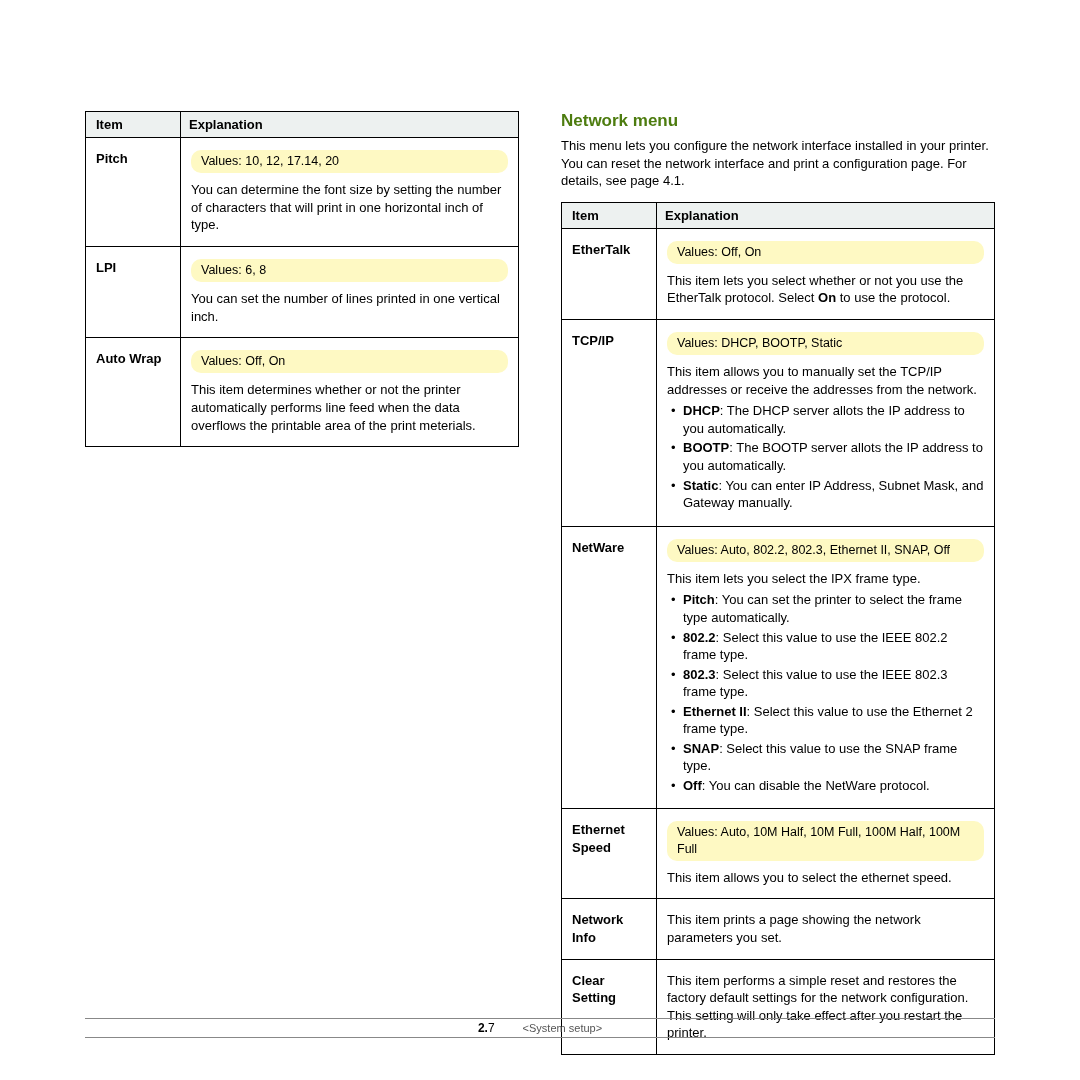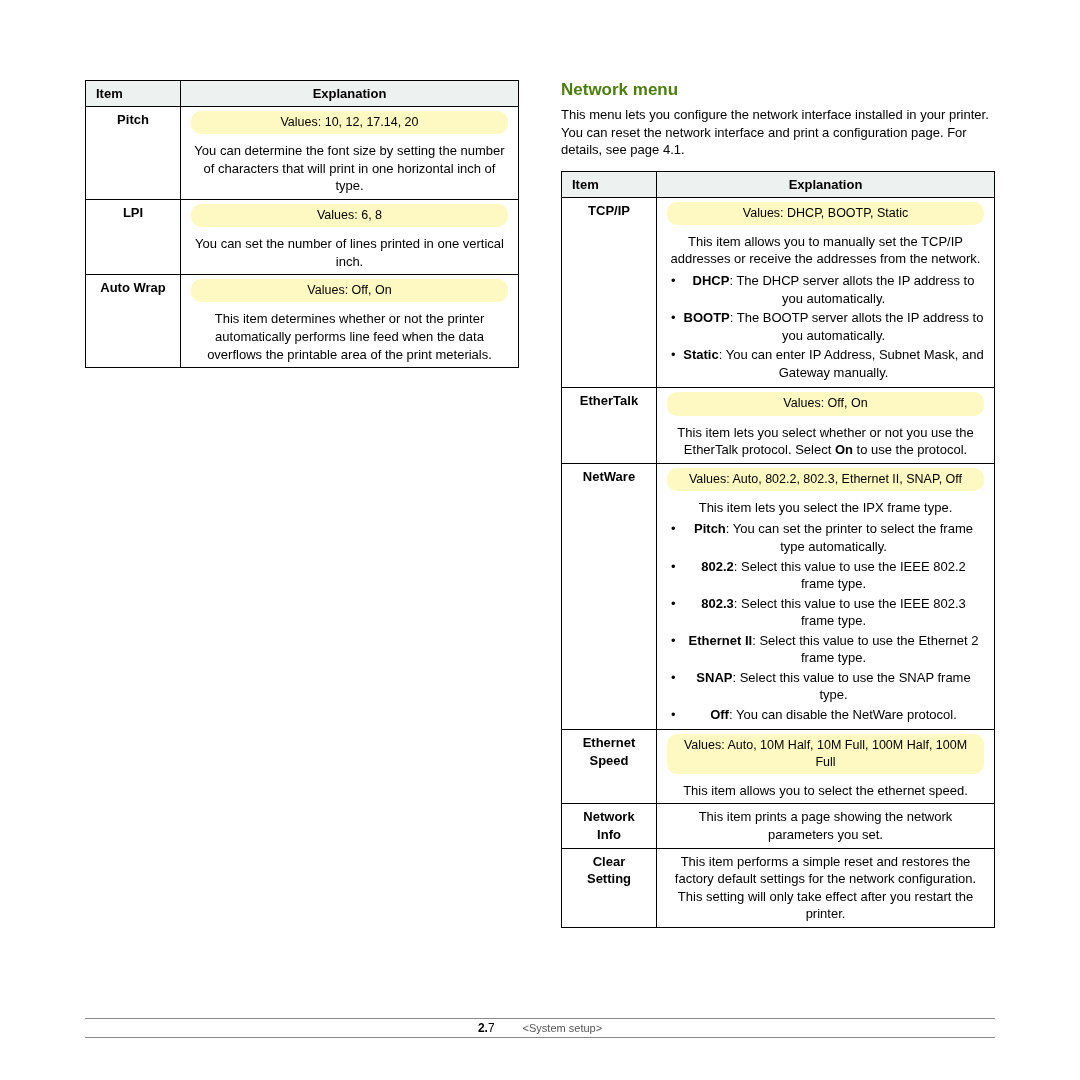--- a/index.html
+++ b/index.html
@@ -13,48 +13,47 @@
     position: relative;
   }
   .page {
     position: absolute;
     left: 85px;
     top: 80px;
     width: 910px;
     display: flex;
     gap: 42px;
   }
-  .col { flex: 1; }
+  .col { flex: 1; margin-top: 31px; }
   .section-title {
     color: #4d7c0f;
     font-size: 17px;
     font-weight: bold;
     margin-bottom: 6px;
   }
   .intro { margin-bottom: 12px; line-height: 1.35; }
   table {
     width: 100%;
     border-collapse: collapse;
     border: 1.5px solid #000;
   }
   th {
     background: #edf1f0;
     border: 1px solid #000;
     padding: 5px 8px;
     font-weight: bold;
     font-size: 13px;
-    text-align: center;
+    text-align: left;
   }
   th.item-col { width: 95px; text-align: left; padding-left: 10px; }
   td {
     border: 1px solid #000;
-    padding: 4px 10px;
+    padding: 12px 10px;
     vertical-align: top;
     line-height: 1.35;
-    text-align: center;
   }
   td.item-name { font-weight: bold; }
   .pill {
     display: block;
     background: #fef9c3;
     border-radius: 10px;
     padding: 3px 10px 4px 10px;
     font-size: 12.5px;
     margin-bottom: 8px;
     line-height: 1.3;
@@ -123,37 +122,37 @@
     <div class="section-title">Network menu</div>
     <div class="intro">This menu lets you configure the network interface installed in your printer. You can reset the network interface and print a configuration page. For details, see page 4.1.</div>
     <table>
       <tbody>
           <tr>
         <th class="item-col">Item</th>
         <th>Explanation</th>
       </tr>
 
       <tr>
+        <td class="item-name">EtherTalk</td>
+        <td>
+          <span class="pill">Values: Off, On</span>
+          <span>This item lets you select whether or not you use the EtherTalk protocol. Select </span><span class="b">On</span><span> to use the protocol.</span>
+        </td>
+      </tr>
+
+      <tr>
         <td class="item-name">TCP/IP</td>
         <td>
           <span class="pill">Values: DHCP, BOOTP, Static</span>
           <div>This item allows you to manually set the TCP/IP addresses or receive the addresses from the network.</div>
           <ul class="bullet-list">
             <li><span class="b">DHCP</span><span>: The DHCP server allots the IP address to you automatically.</span></li>
             <li><span class="b">BOOTP</span><span>: The BOOTP server allots the IP address to you automatically.</span></li>
             <li><span class="b">Static</span><span>: You can enter IP Address, Subnet Mask, and Gateway manually.</span></li>
           </ul>
-        </td>
-      </tr>
-
-      <tr>
-        <td class="item-name">EtherTalk</td>
-        <td>
-          <span class="pill">Values: Off, On</span>
-          <span>This item lets you select whether or not you use the EtherTalk protocol. Select </span><span class="b">On</span><span> to use the protocol.</span>
         </td>
       </tr>
 
       <tr>
         <td class="item-name">NetWare</td>
         <td>
           <span class="pill">Values: Auto, 802.2, 802.3, Ethernet II, SNAP, Off</span>
           <div>This item lets you select the IPX frame type.</div>
           <ul class="bullet-list">
             <li><span class="b">Pitch</span><span>: You can set the printer to select the frame type automatically.</span></li>

